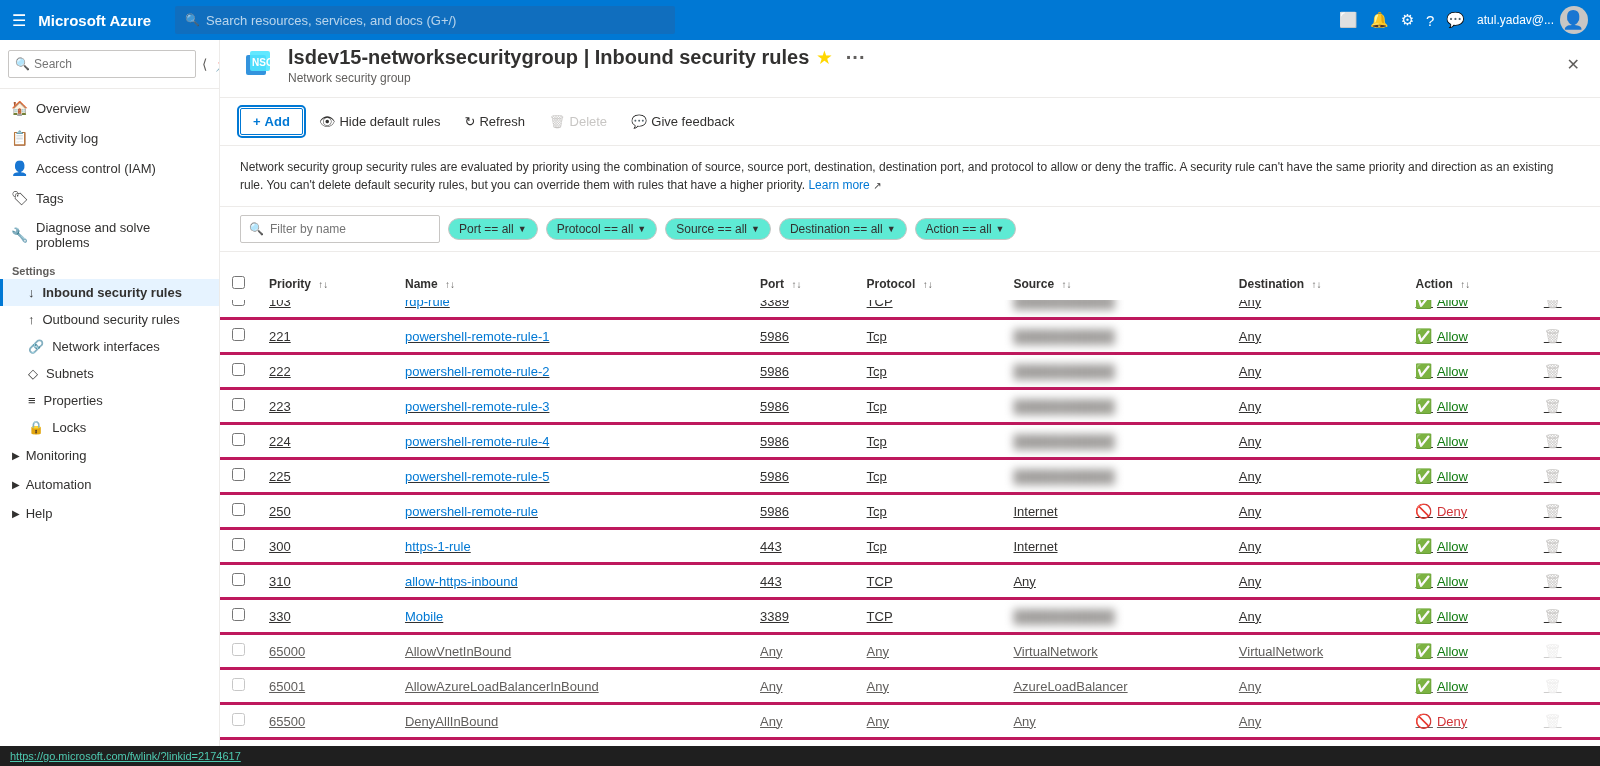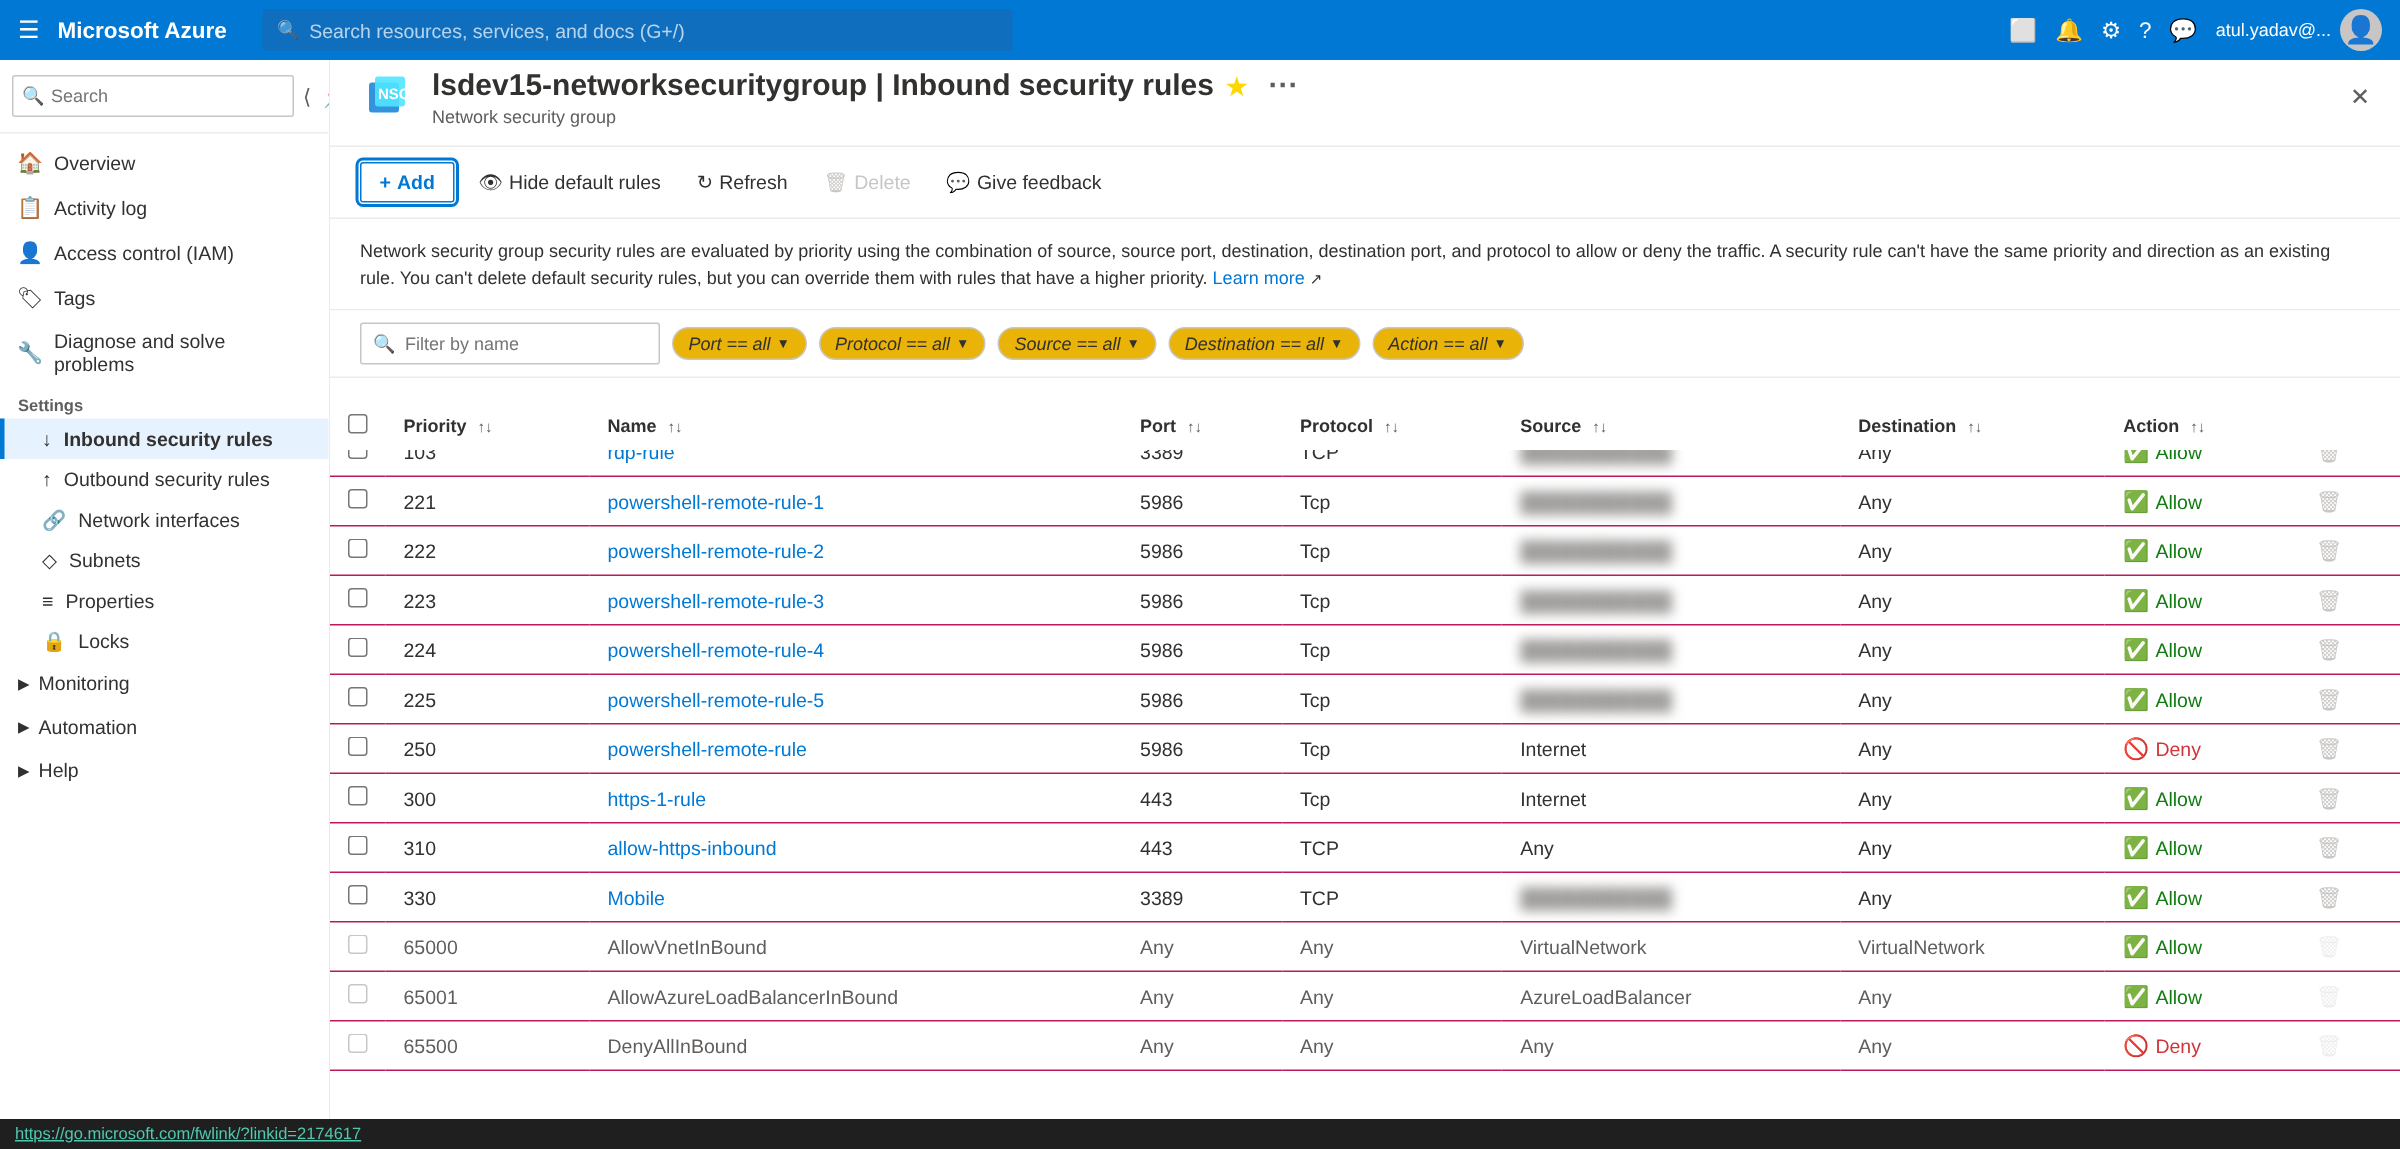--- a/index.html
+++ b/index.html
@@ -224,42 +224,41 @@
     .filter-search input { border: none; outline: none; font-size: 12px; flex: 1; }
     .filter-pill {
       display: flex;
       align-items: center;
       gap: 4px;
       border: 1px solid #c8c6c4;
       border-radius: 12px;
       padding: 3px 10px;
       font-size: 12px;
       cursor: pointer;
-      background: #eab308;
-      font-style: italic;
+      background: #5eead4;
     }
 
     
     .table-container { flex: 1; overflow-y: auto; background: white; }
     table { width: 100%; border-collapse: collapse; }
     thead th {
       padding: 8px 12px;
       text-align: left;
       font-size: 12px;
       font-weight: 600;
       color: #323130;
       border-bottom: 1px solid #edebe9;
       white-space: nowrap;
       background: white;
       position: sticky;
       top: 16px;
       z-index: 1;
     }
     thead th .sort-arrows { color: #605e5c; font-size: 10px; margin-left: 4px; }
-    tbody tr { border-bottom: 1px solid #be185d; }
+    tbody tr { border-bottom: 3px solid #be185d; text-decoration: underline; }
     tbody tr.default-rule { color: #605e5c; }
     tbody td { padding: 8px 12px; font-size: 13px; vertical-align: middle; }
     .checkbox-cell { width: 36px; }
     .checkbox-cell input[type=checkbox] { cursor: pointer; }
     .rule-link { color: #0078d4; text-decoration: none; cursor: pointer; }
     .action-allow { display: flex; align-items: center; gap: 4px; color: #107c10; }
     .action-deny { display: flex; align-items: center; gap: 4px; color: #d13438; }
     .action-allow-icon { color: #107c10; font-size: 14px; }
     .action-deny-icon { color: #d13438; font-size: 14px; }
     .delete-icon { color: #c8c6c4; cursor: pointer; font-size: 14px; }

